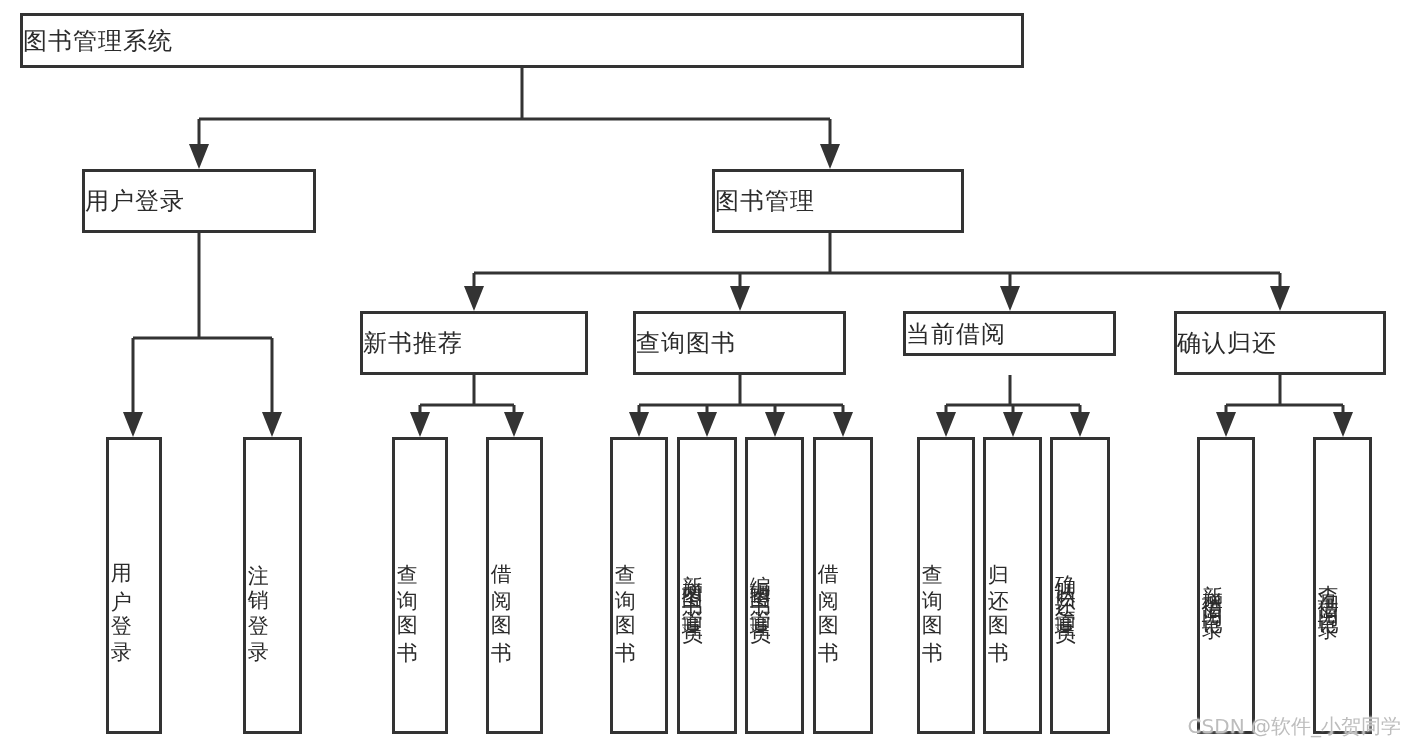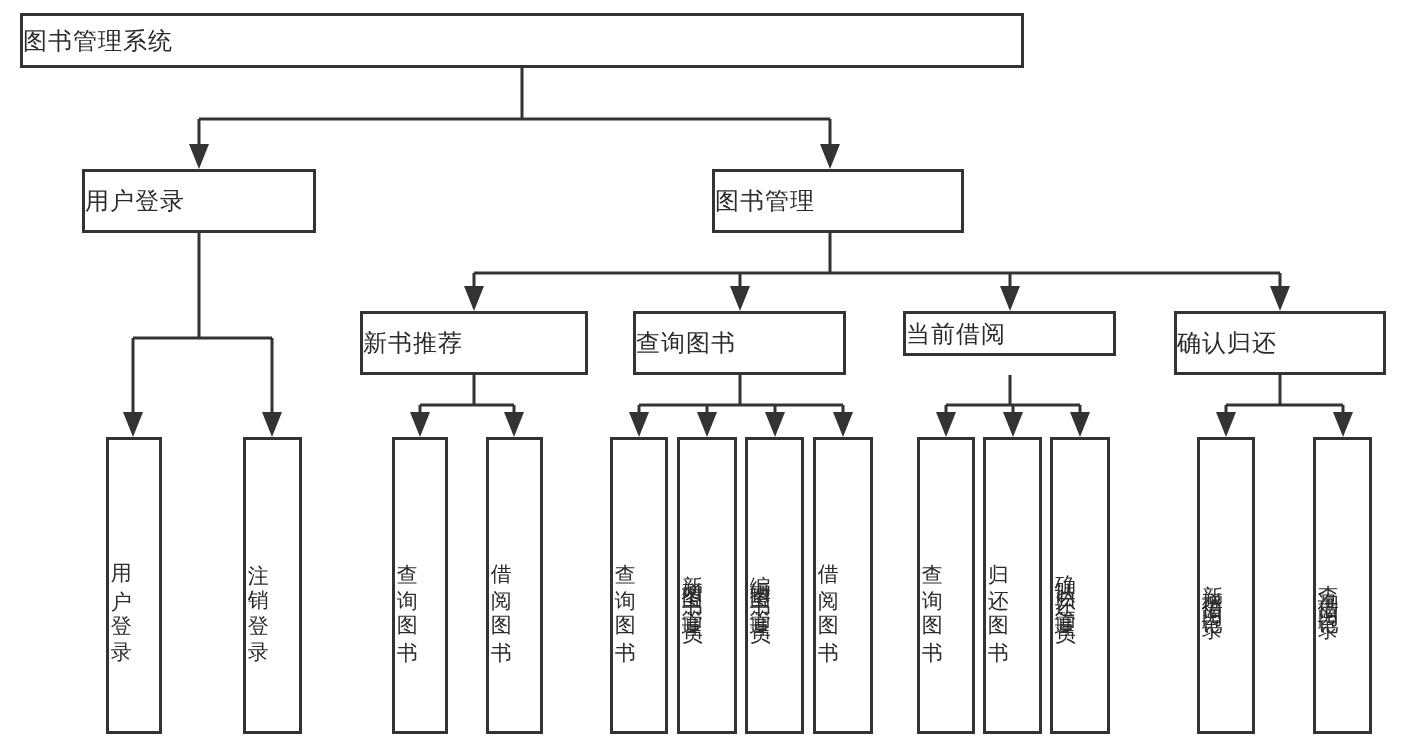--- a/index.html
+++ b/index.html
@@ -156,14 +156,15 @@
     <span class="vtext sp-sm">确认归还（管理员）</span>
   </div>
 
   <div class="node vbox" style="left:1197px;top:437px;width:58px;height:297px">
     <span class="vtext sp-sm">新增借阅记录</span>
   </div>
   <div class="node vbox" style="left:1313px;top:437px;width:59px;height:297px">
     <span class="vtext sp-sm">查询借阅记录</span>
   </div>
 
+  <div class="watermark">CSDN @软件_小贺同学</div>
 
 </div>
 
 </body></html>

